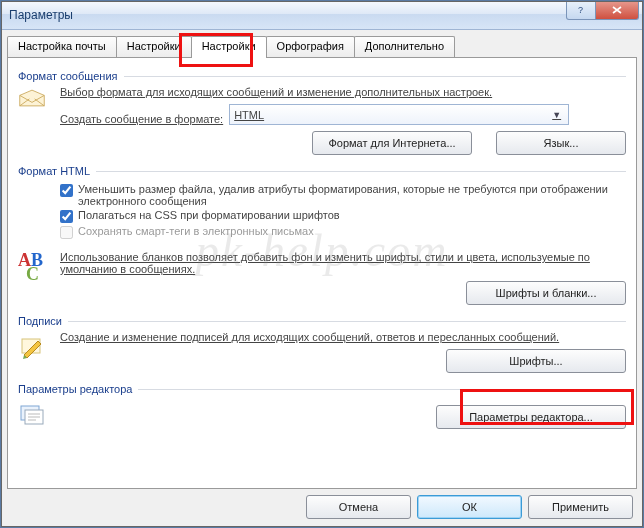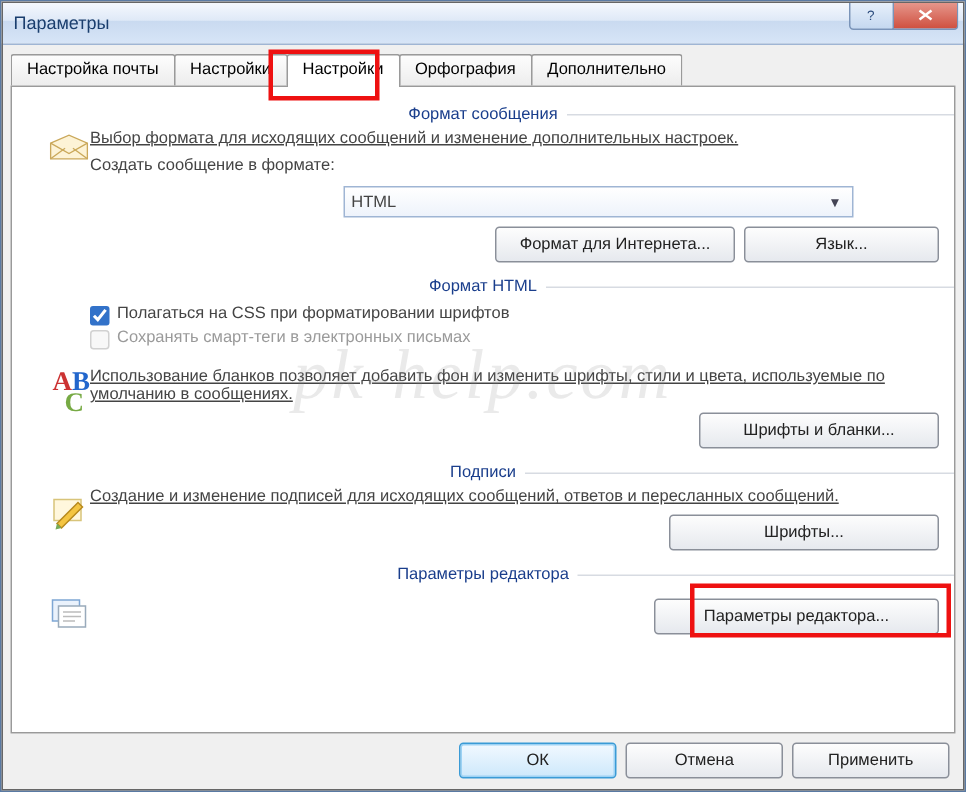--- a/index.html
+++ b/index.html
@@ -22,31 +22,31 @@
   .tabstrip { display:flex; height:22px; }
   .tab { border:1px solid #9a9a9a; border-bottom:none; background:linear-gradient(to bottom,#fdfdfd,#ececec); padding:3px 10px 0 10px; margin-right:-1px; border-top-left-radius:2px; border-top-right-radius:2px; position:relative; top:1px; cursor:default;}
   .tab.active { background:#fff; z-index:2; padding-bottom:1px; }
   .tabframe { border:1px solid #9a9a9a; background:#fff; position:absolute; left:0; right:0; top:22px; bottom:0; padding:6px 10px; overflow:hidden; }
 
   .highlight-red { position:absolute; border:3px solid #e11; pointer-events:none; z-index:20; }
 
   .group { margin:6px 0 10px 0; }
   .grouplabel { color:#1a3e8c; font-size:11px; position:relative; }
   .grouplabel::after { content:""; position:absolute; left:calc(100% + 6px); right:-470px; top:50%; height:1px; background:#d7dbe2; }
-  .grouplabel-wrap { display:flex; align-items:center; margin-bottom:4px; width:100%;flex-direction:column; }
+  .grouplabel-wrap { display:flex; align-items:center; margin-bottom:4px; width:100%; }
   .gline { flex:1; height:1px; background:#d7dbe2; margin-left:6px; }
 
   .grow { display:flex; }
-  .gicon { width:42px; display:flex; justify-content:flex-end; padding-top:2px; }
+  .gicon { width:42px; display:flex; justify-content:flex-start; padding-top:2px; }
   .gcontent { flex:1; font-size:11px; color:#444; }
   .desc { margin-bottom:6px;text-decoration:underline; }
-  .formrow { display:flex; align-items:flex-start; gap:6px; margin:4px 0; }
-  .dropdown { border:1px solid #9fb5d4; background:linear-gradient(to bottom,#fff,#eef3fb); height:19px; width:330px; display:flex; align-items:center; padding:0 4px; justify-content:space-between;margin-top:20px;}
+  .formrow { display:flex; align-items:flex-end; gap:6px; margin:4px 0;text-decoration:underline; }
+  .dropdown { border:1px solid #9fb5d4; background:linear-gradient(to bottom,#fff,#eef3fb); height:19px; width:330px; display:flex; align-items:center; padding:0 4px; justify-content:space-between;}
   .dropdown .dd-arrow { width:15px; text-align:center; color:#445; font-size:9px; }
-  .btnrow { display:flex; justify-content:flex-end; gap:6px; margin-top:6px; }
+  .btnrow { display:flex; justify-content:flex-end; gap:24px; margin-top:6px; }
   .btn {
     border:1px solid #8a8f99; background:linear-gradient(to bottom,#fdfdfd,#e6e9ee);
     height:22px; min-width:130px; padding:0 14px; display:flex; align-items:center; justify-content:center;
     border-radius:3px; color:#222; cursor:default;
   }
   .btn-sm { min-width:75px; }
   .chk { display:flex; align-items:flex-start; gap:5px; margin:2px 0; }
   .chk input { margin:1px 0 0 0; accent-color:#3272c9; width:13px; height:13px; }
   .chk.disabled { color:#9a9a9a; }
 
@@ -141,20 +141,24 @@
       <div class="group">
         <div class="grouplabel-wrap">
             <span class="grouplabel">Формат HTML</span>
             <div class="gline"></div>
           </div>
         <div class="grow">
           <div class="gicon"></div>
           <div class="gcontent">
             <label class="chk">
               <input type="checkbox" checked="" style="">
+              <span>Уменьшить размер файла, удалив атрибуты форматирования, которые не требуются при отображении электронного сообщения</span>
+            </label>
+            <label class="chk">
+              <input type="checkbox" checked="" style="">
               <span>Полагаться на CSS при форматировании шрифтов</span>
             </label>
             <label class="chk disabled">
               <input type="checkbox" disabled="" style="">
               <span>Сохранять смарт-теги в электронных письмах</span>
             </label>
           </div>
         </div>
       </div>
 
@@ -223,25 +227,25 @@
         </div>
       </div>
 
     </div>
   </div>
 
   <div class="highlight-red" style="left:178px; top:32px; width:68px; height:28px;"></div>
   <div class="highlight-red" style="left:459px; top:388px; width:168px; height:30px;"></div>
 
   <div class="bottom-btns">
+    <div class="btn btn-sm">
+        <span>Отмена</span>
+      </div>
     <div class="btn btn-sm btn-ok">
         <span>ОК</span>
       </div>
     <div class="btn btn-sm">
-        <span>Отмена</span>
-      </div>
-    <div class="btn btn-sm">
         <span>Применить</span>
       </div>
   </div>
 
   <div class="outer-frame"></div>
 </div>
 
 </body></html>

